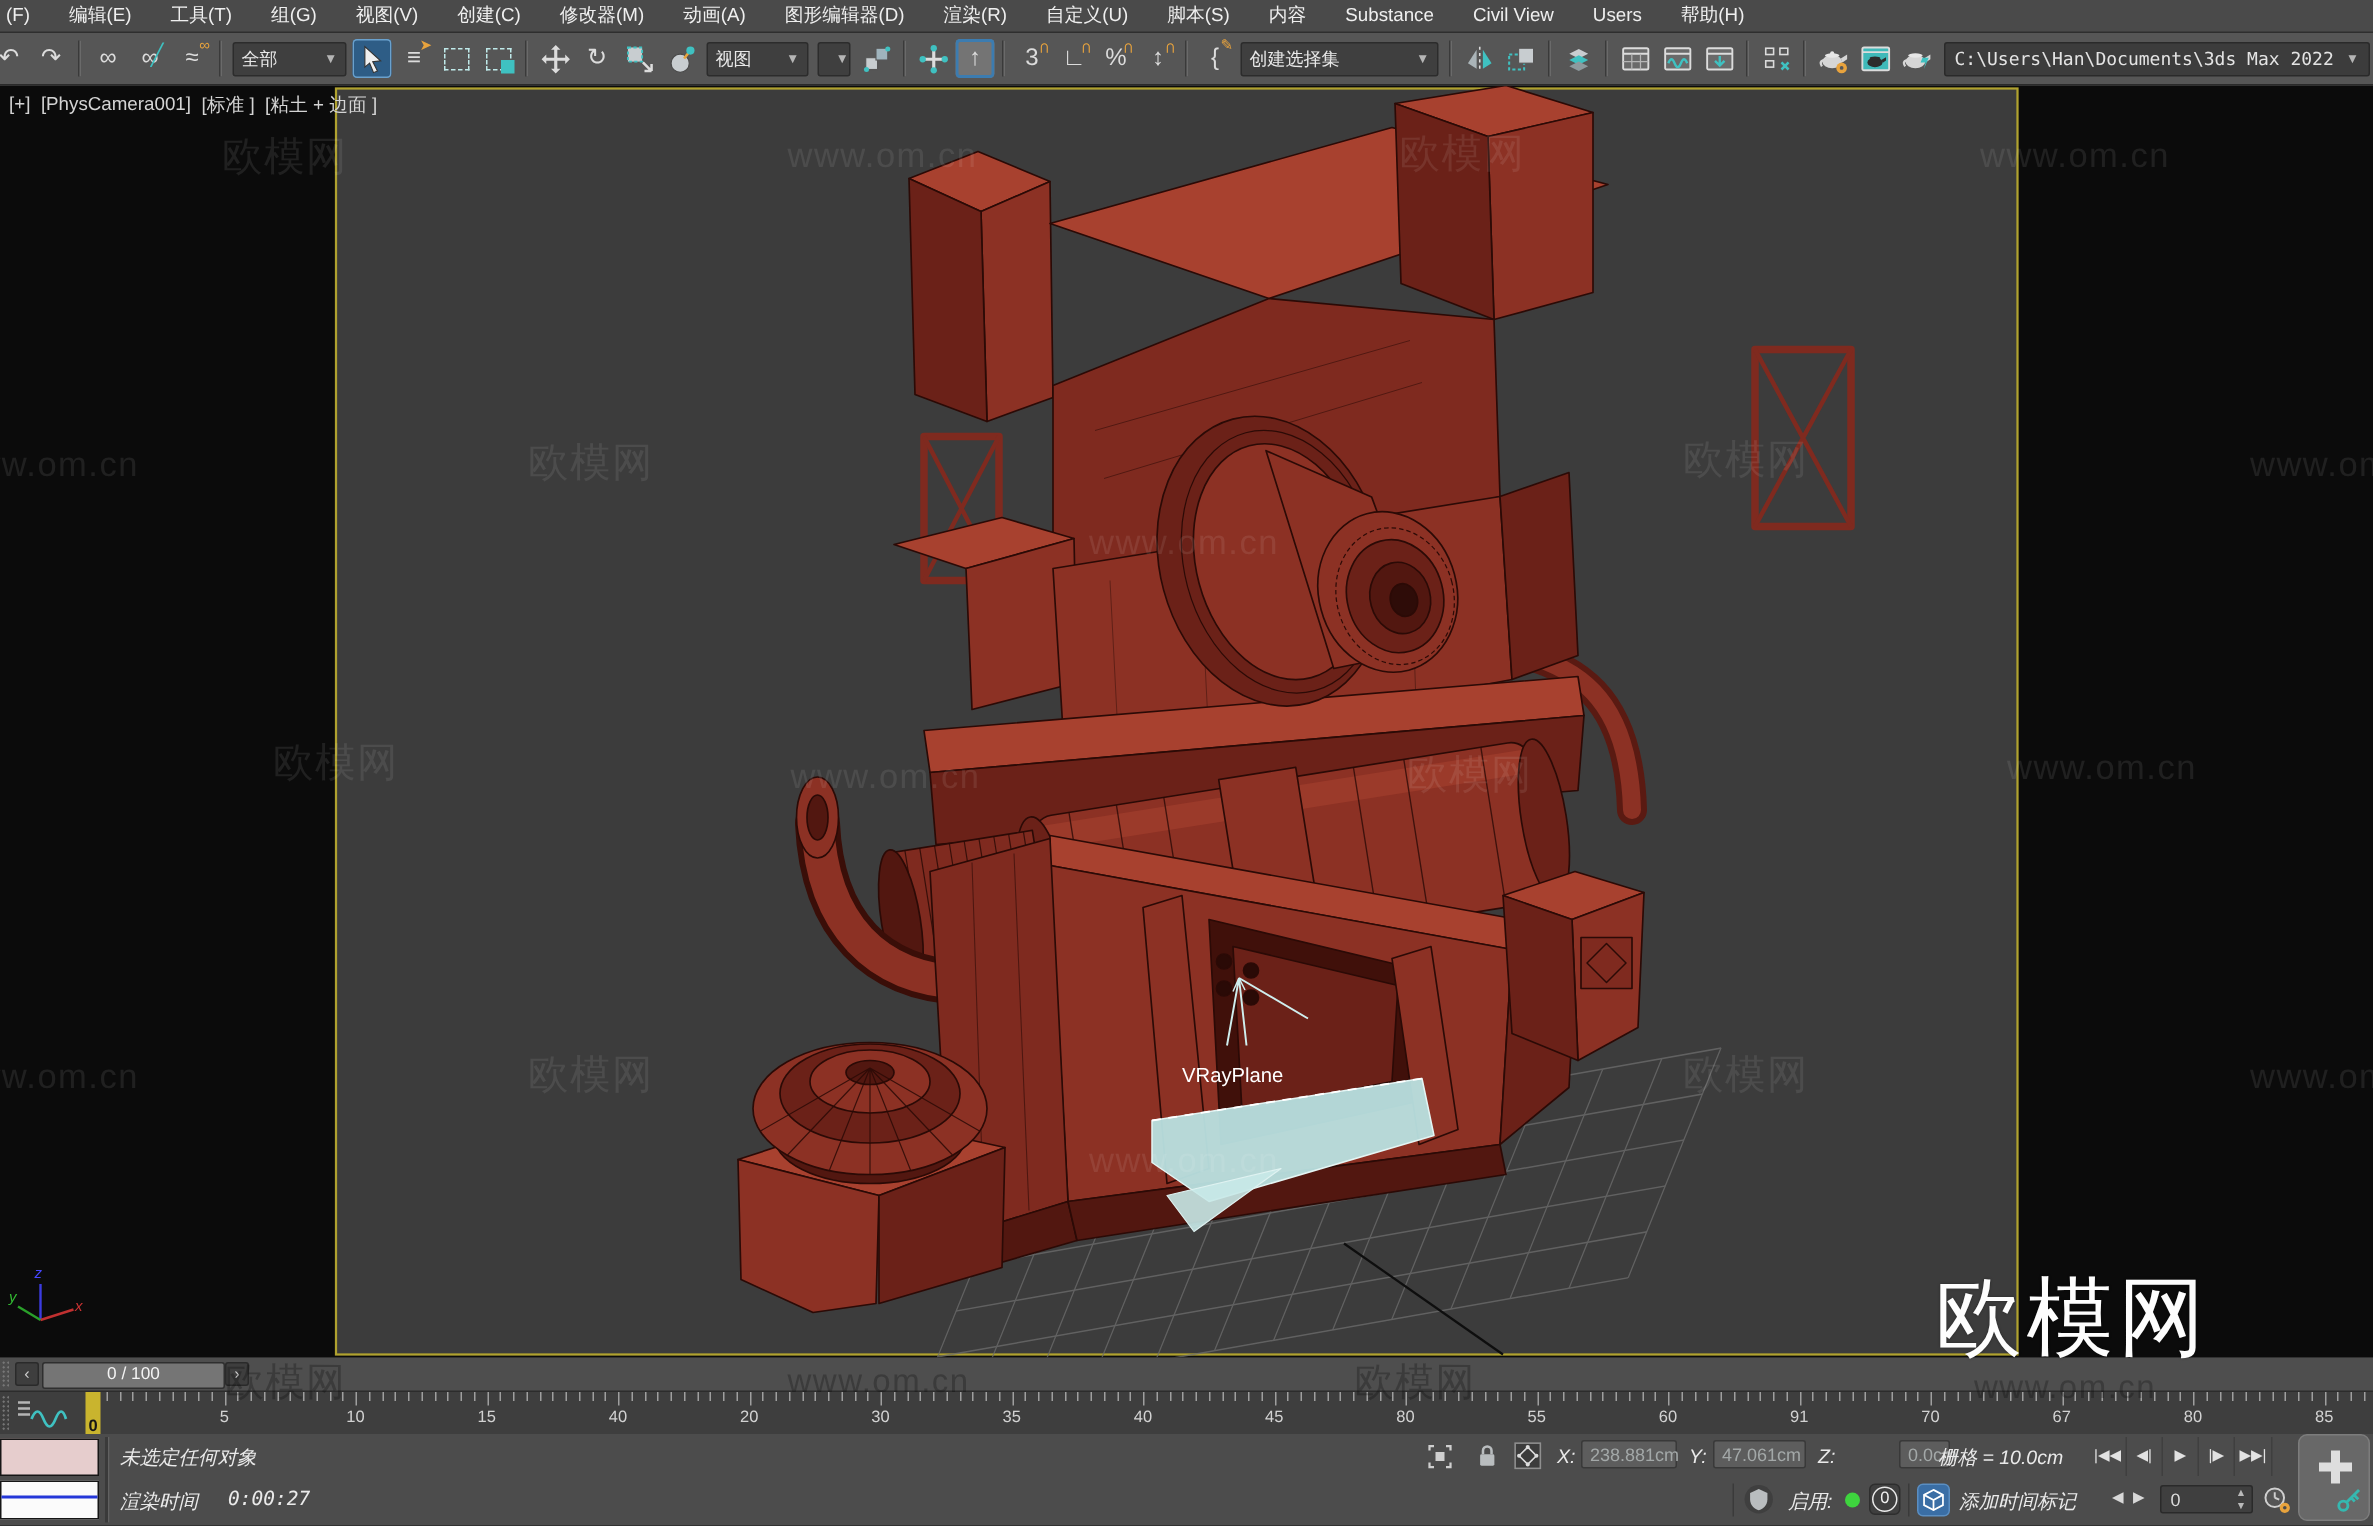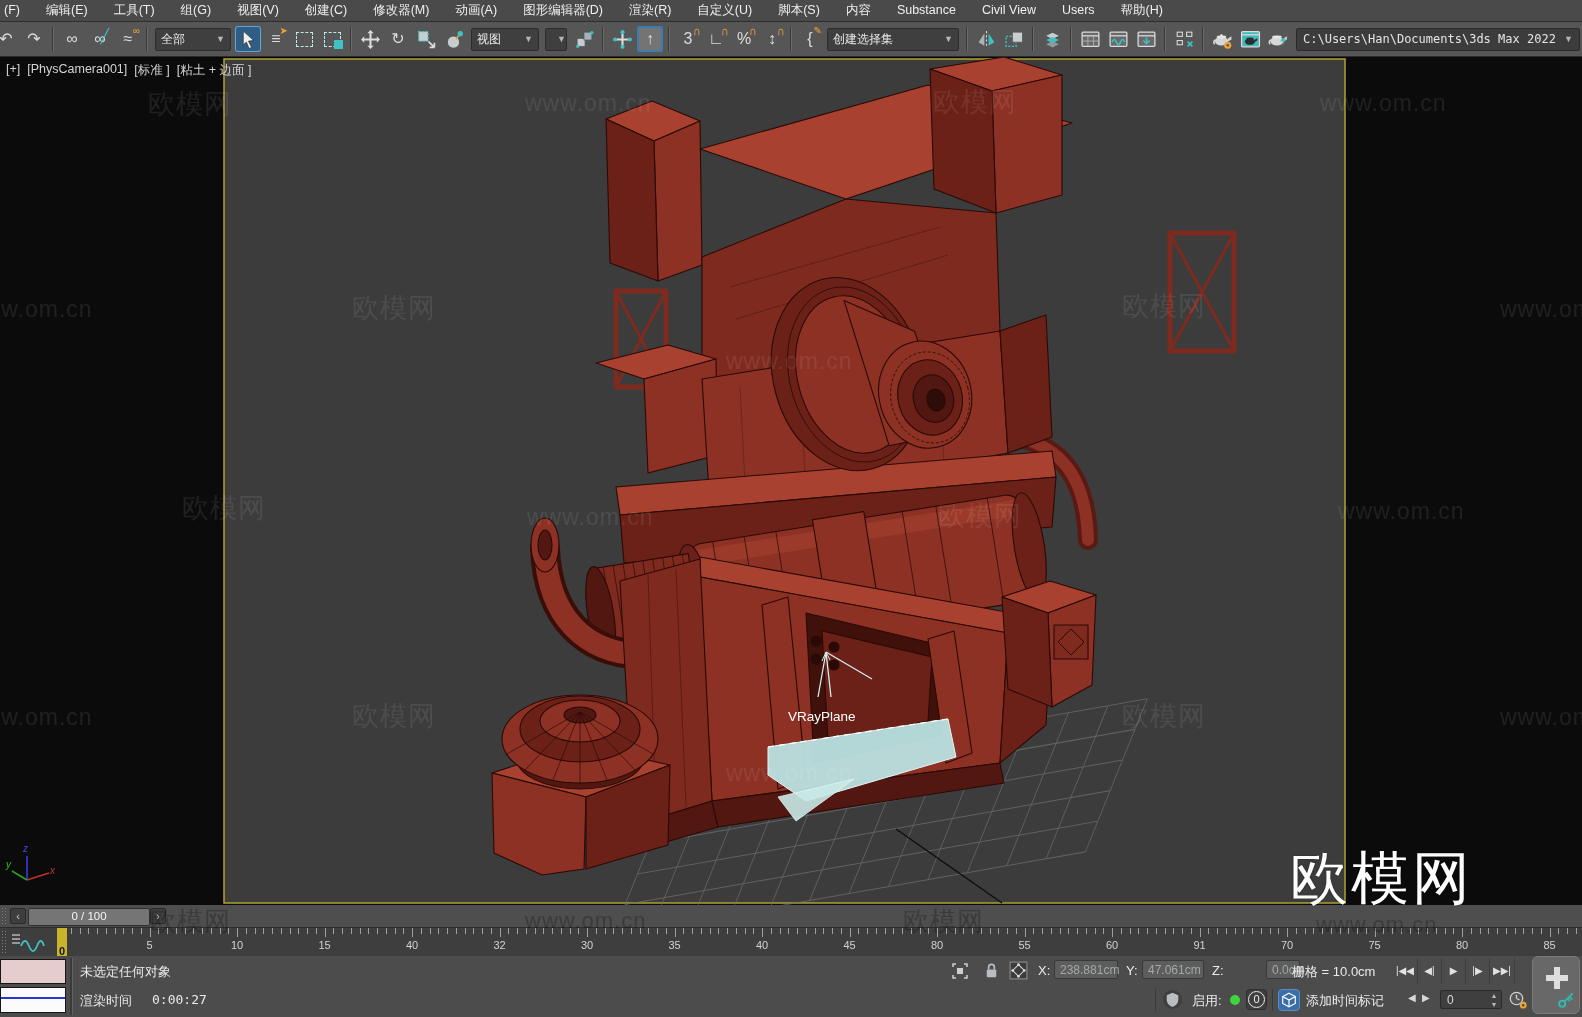--- a/index.html
+++ b/index.html
@@ -62,21 +62,21 @@
   .tick{position:absolute;top:0;width:1px;background:#9f9f9f;}
   .ticklbl{position:absolute;top:11px;color:#d2d2d2;font-size:11px;transform:translateX(-50%);}
   #caret{position:absolute;left:57px;top:0;width:10px;height:28px;background:#c9b42e;z-index:3;
          color:#161616;font-size:11px;font-weight:bold;text-align:center;line-height:46px;}
   
   #statusbar{position:absolute;left:0;top:956px;width:1582px;height:61px;background:#4c4c4c;}
   #listener-pink{position:absolute;left:0px;top:3px;width:66px;height:25px;background:#e6cdcd;border:1px solid #161616;box-sizing:border-box;}
   #listener-white{position:absolute;left:0px;top:31px;width:66px;height:26px;background:#fbfbfb;border:1px solid #161616;box-sizing:border-box;}
   #listener-white::after{content:"";position:absolute;left:0;right:0;top:9px;height:2px;background:#2437d8;}
   .groove{position:absolute;top:2px;bottom:2px;width:2px;background:#3a3a3a;border-right:1px solid #616161;}
-  .stxt{position:absolute;color:#eaeaea;font-size:13px;white-space:nowrap;}
+  .stxt{position:absolute;color:#eaeaea;font-size:13px;white-space:nowrap;font-style:italic;}
   .vbox{position:absolute;height:19px;background:#5d5d5d;border:1px solid #393939;border-radius:2px;
         color:#a3a8a8;font-size:12px;line-height:18px;padding:0 5px;box-sizing:border-box;white-space:nowrap;}
   .sicon{position:absolute;background:transparent;border:none;padding:0;}
   .sicon svg{display:block;}
   .sep-v{position:absolute;top:4px;width:1px;height:22px;background:#3a3a3a;}
   #playback{position:absolute;left:1393px;top:2px;display:flex;height:26px;}
   .pb-btn{min-width:24px;height:26px;background:transparent;border:none;color:#e2e2e2;font-size:10px;
           padding:0 3px;border-right:1px solid #3f3f3f;line-height:26px;}
   #bigplus{position:absolute;left:1532px;top:0px;width:48px;height:58px;background:#686868;border:1px solid #7c7c7c;
            border-radius:6px;padding:0;}
@@ -761,31 +761,31 @@
       <div class="tick" style="left: 1484.75px; height: 6px;"></div>
       <div class="tick" style="left: 1493.5px; height: 9px;"></div>
       <div class="tick" style="left: 1502.25px; height: 6px;"></div>
       <div class="tick" style="left: 1511px; height: 6px;"></div>
       <div class="tick" style="left: 1519.75px; height: 6px;"></div>
       <div class="ticklbl" style="left: 6px;">0</div>
       <div class="ticklbl" style="left: 93.5px;">5</div>
       <div class="ticklbl" style="left: 181px;">10</div>
       <div class="ticklbl" style="left: 268.5px;">15</div>
       <div class="ticklbl" style="left: 356px;">40</div>
-      <div class="ticklbl" style="left: 443.5px;">32</div>
+      <div class="ticklbl" style="left: 443.5px;">20</div>
       <div class="ticklbl" style="left: 531px;">30</div>
       <div class="ticklbl" style="left: 618.5px;">35</div>
       <div class="ticklbl" style="left: 706px;">40</div>
       <div class="ticklbl" style="left: 793.5px;">45</div>
       <div class="ticklbl" style="left: 881px;">80</div>
       <div class="ticklbl" style="left: 968.5px;">55</div>
       <div class="ticklbl" style="left: 1056px;">60</div>
       <div class="ticklbl" style="left: 1143.5px;">91</div>
       <div class="ticklbl" style="left: 1231px;">70</div>
-      <div class="ticklbl" style="left: 1318.5px;">75</div>
+      <div class="ticklbl" style="left: 1318.5px;">67</div>
       <div class="ticklbl" style="left: 1406px;">80</div>
       <div class="ticklbl" style="left: 1493.5px;">85</div>
     </div>
   <div id="caret">0</div>
 </div>
 
 <div id="statusbar">
 
   <div id="listener-pink"></div>
   <div id="listener-white"></div>

